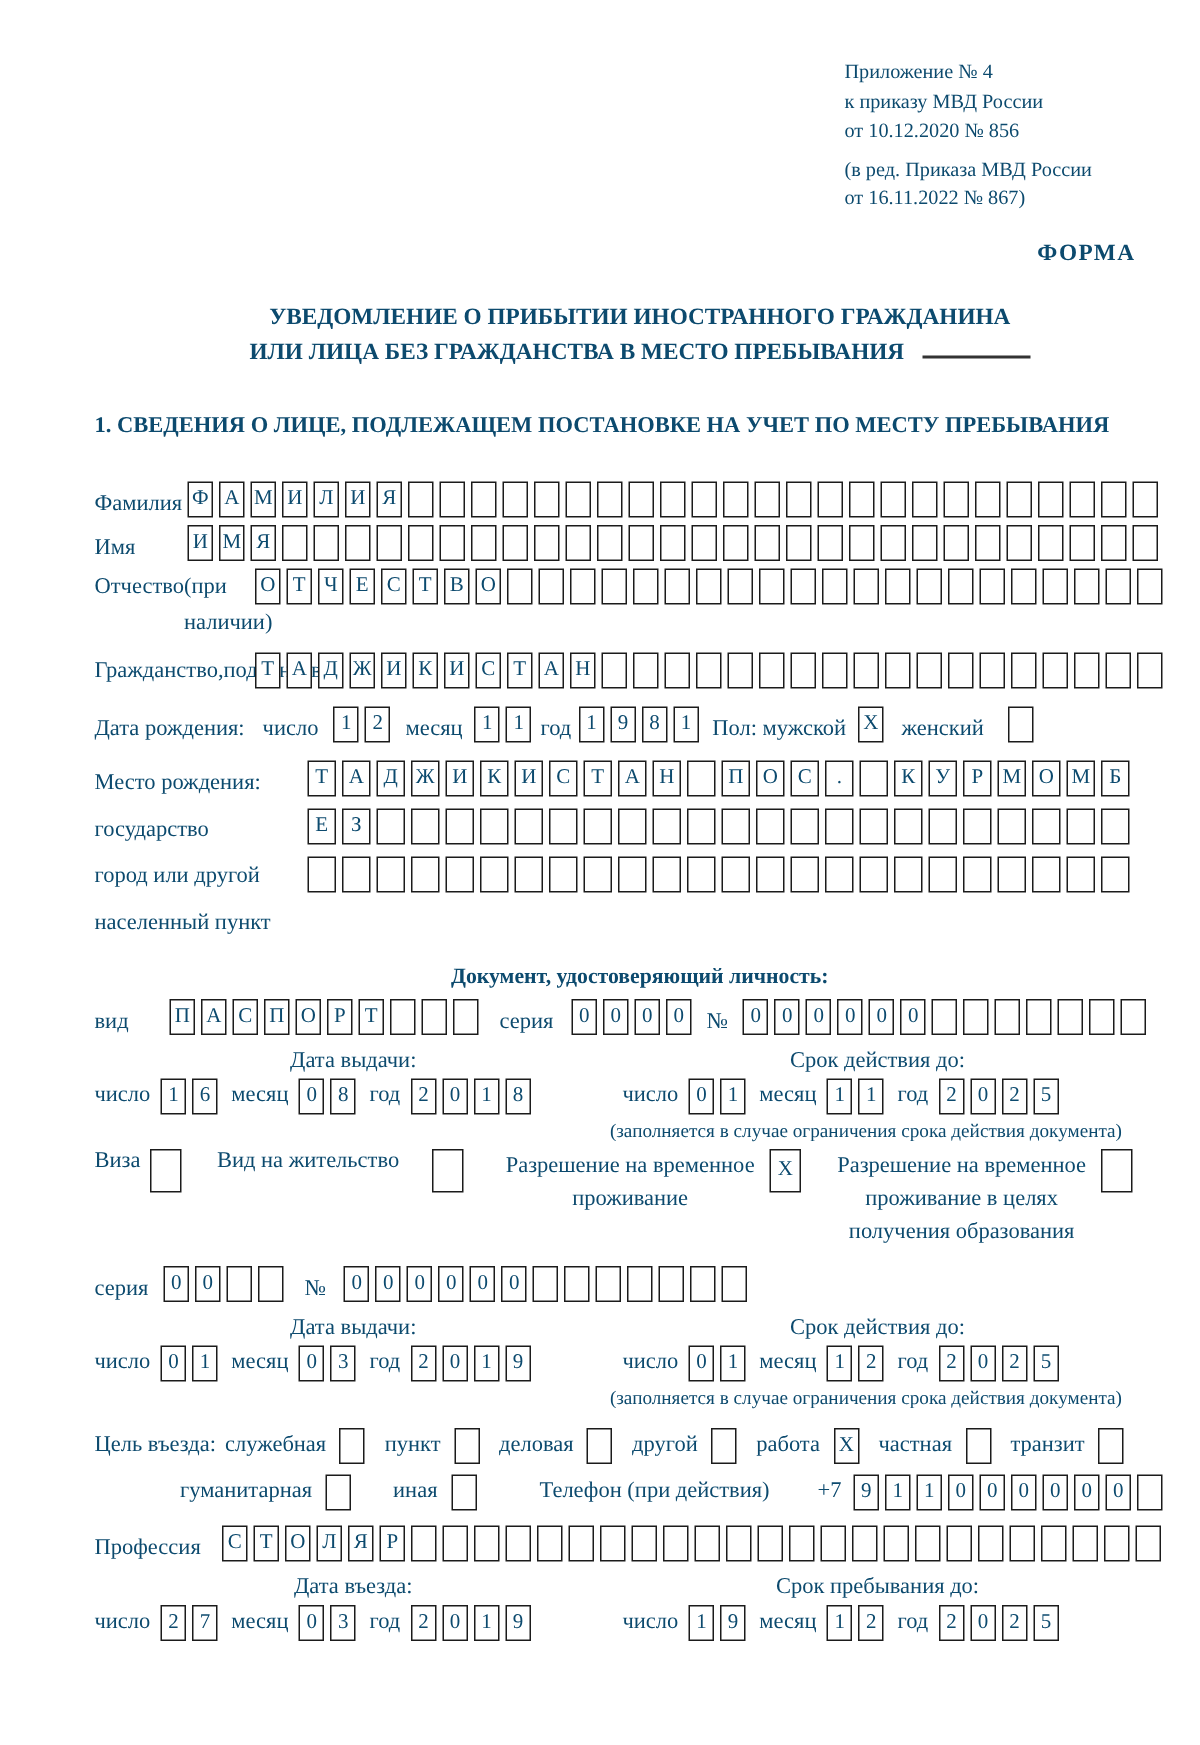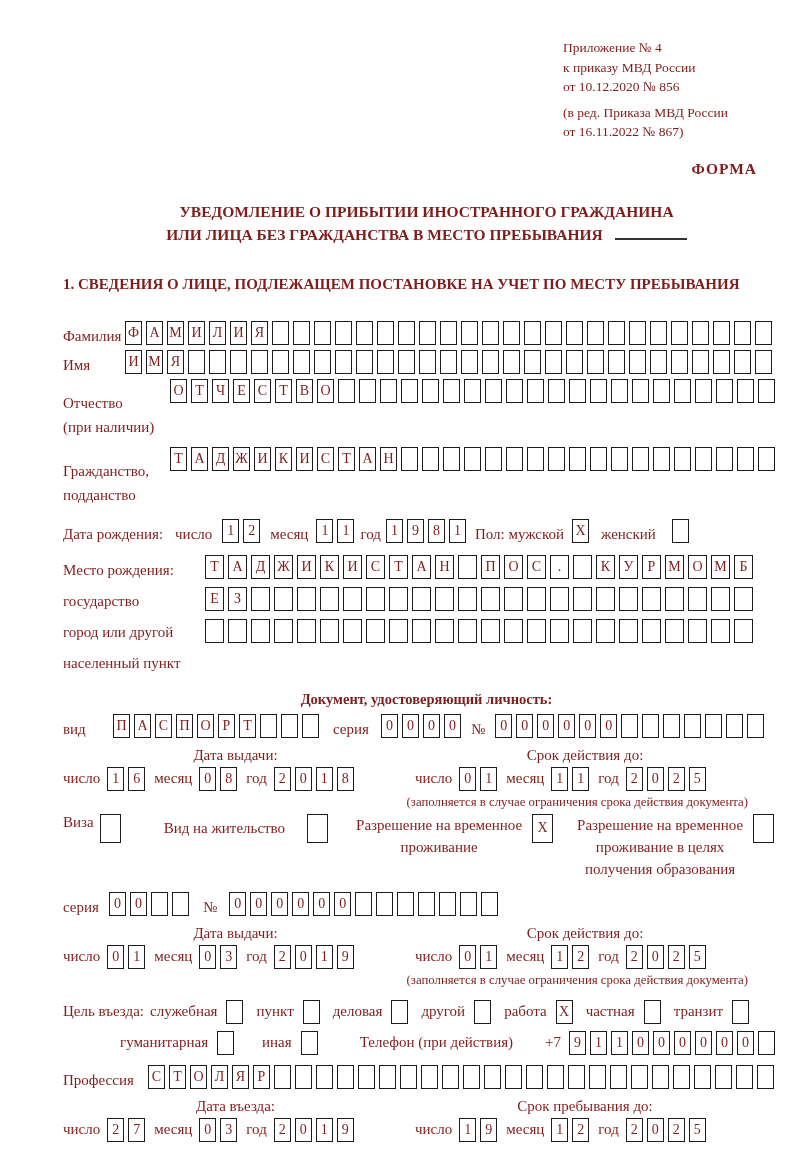--- a/index.html
+++ b/index.html
@@ -1,18 +1,18 @@
 <!DOCTYPE html>
 <html><head>
 <meta charset="utf-8">
 <style>
   html,body{margin:0;padding:0;background:#fff;}
   .sheet{
     width:800px;height:1163px;box-sizing:border-box;position:relative;
-    background:#fff;color:#7f1d1d;
+    background:#fff;color:#0c4a6e;
     padding:38px 10px 0 63px;
     font-family:"Liberation Serif","DejaVu Serif",serif;
     font-size:15px;overflow:hidden;
   }
   
   .annex{margin-left:500px;font-size:13.5px;line-height:19.5px;}
   .annex div:nth-child(4){margin-top:6px;}
   .forma{font-weight:bold;font-size:15.5px;letter-spacing:1px;text-align:right;padding-right:33px;margin-top:18px;}
   
   .title{ text-align:center;font-weight:bold;font-size:15.5px;line-height:23px;margin-top:22px;}
@@ -20,21 +20,21 @@
   .sec-heading{font-weight:bold;font-size:15px;margin-top:30px;}
   
   .frow{display:flex;align-items:flex-end;margin-top:5px;}
   .frow.top{align-items:flex-start;}
   .strip{display:flex;gap:4px;flex:none;}
   .cell{box-sizing:border-box;flex:none;width:17px;height:24px;border:1.6px solid #1b1b1b;
         display:flex;align-items:center;justify-content:center;font-size:14px;background:#fff;}
   .wide .cell{width:19px;}
   .big .cell{width:21px;height:29px;}
   .lbl{flex:none;}
-  .lbl-block{flex:none;display:flex;flex-direction:column;margin-top:12px;}
+  .lbl-block{flex:none;display:flex;flex-direction:row;}
   .lbl-block .l1{line-height:24px;}
   .lbl-block .l2,.lbl-block .l3,.lbl-block .l4{line-height:24px;}
   
   .w62{width:62px;} .w107{width:107px;} .w85{width:85px;}
   
   .dheads{display:flex;margin-top:9px;font-size:15px;}
   .dheads .h1{width:345px;text-align:center;}
   .dheads .h2{width:330px;text-align:center;margin-left:12px;}
   .drow{display:flex;align-items:center;margin-top:3px;}
   .dgroup{display:flex;align-items:center;flex:none;}
@@ -442,21 +442,21 @@
   <div class="note">(заполняется в случае ограничения срока действия документа)</div>
 
 
   <div class="opts">
     <div class="opt">
       <span>Виза</span>
       <div class="strip big" style="margin-left:6px;">
           <span class="cell"></span>
         </div>
     </div>
-    <div class="opt" style="margin-left:43px;align-items:center;">
+    <div class="opt" style="margin-left:24px;">
       <span>Вид на жительство</span>
       <div class="strip big" style="margin-left:22px;">
           <span class="cell"></span>
         </div>
     </div>
     <div class="opt" style="margin-left:28px;">
       <div class="optlines">
         <div>Разрешение на временное</div>
         <div>проживание</div>
       </div>

